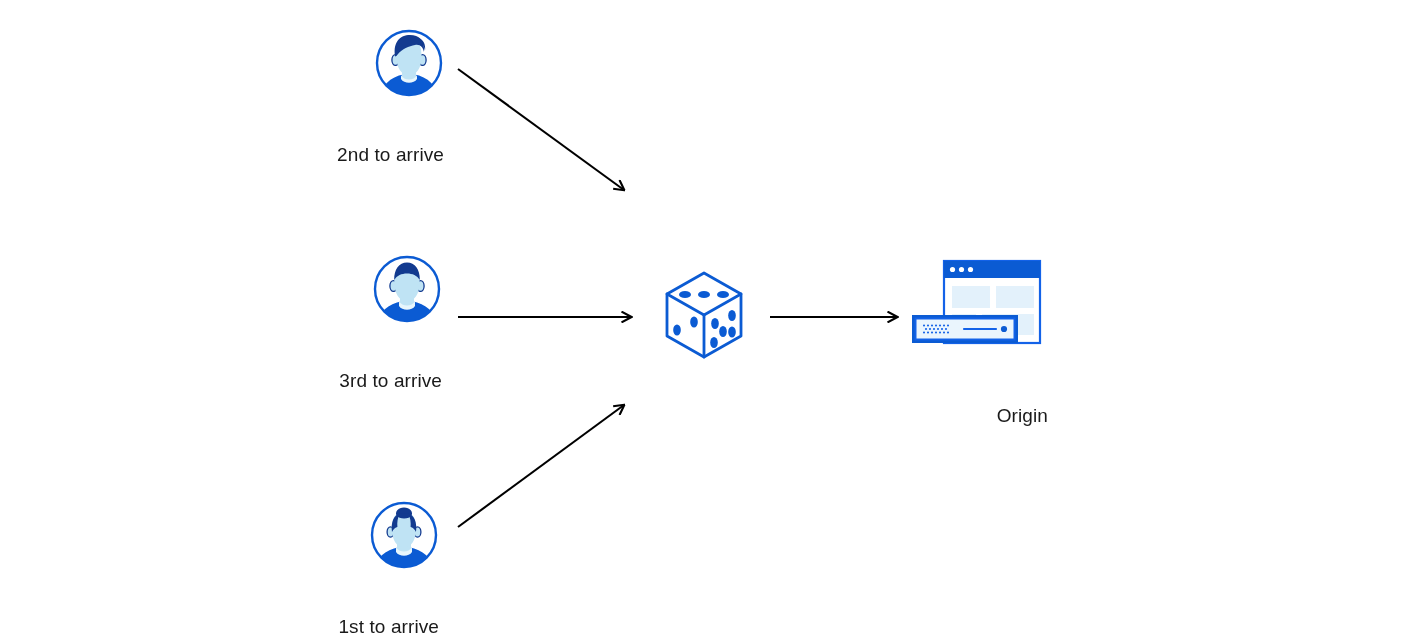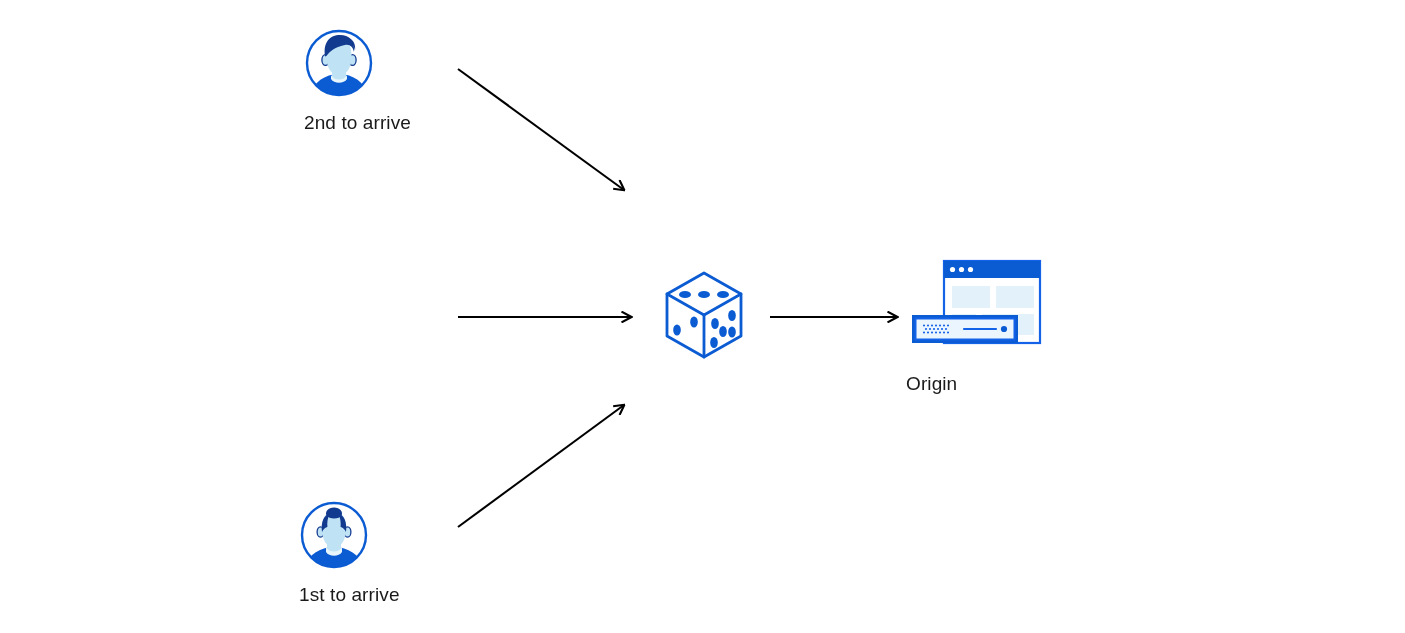--- a/index.html
+++ b/index.html
@@ -15,21 +15,22 @@
     position: relative;
     width: 1405px;
     height: 633px;
     background: #ffffff;
     overflow: hidden;
   }
   .node {
     position: absolute;
     display: flex;
     flex-direction: column;
-    align-items: flex-start;
+    align-items: flex-end;
+    gap: 32px;
   }
   .icon-wrap {
     display: block;
     line-height: 0;
   }
   .node-label {
     margin-top: 14px;
     font-size: 19px;
     color: #1a1a1a;
     font-family: "Liberation Sans", sans-serif;
@@ -95,20 +96,43 @@
           <path d="M 35 11 C 24 11 22 21 22.5 30 C 23 40 27 47 35 47 C 43 47 47 40 47.5 30 C 48 21 46 11 35 11 Z" fill="#bfe3f4"></path>
 
           <path d="M 21 28 C 19 14 26 7 36 7 C 45 7 51 12 50 24 C 49 19 46 16 41 17 C 35 18 28 21 24 26 C 22.6 27.6 21.6 29.2 21 28 Z" fill="#123a8f"></path>
           <path d="M 44 10 C 49 11 52 16 51 23 C 50.4 18 48 14 44 12 Z" fill="#123a8f"></path>
         </g>
       </svg>
     </span>
     <span class="node-label">2nd to arrive</span>
   </div>
 
+  <div class="node" id="node-client-3rd">
+    <span class="icon-wrap">
+      <svg width="70" height="70" viewBox="0 0 70 70" xmlns="http://www.w3.org/2000/svg">
+        <defs>
+          <clipPath id="clipB">
+              <circle cx="35" cy="35" r="32"></circle>
+            </clipPath>
+        </defs>
+        <circle cx="35" cy="35" r="32" fill="#ffffff" stroke="#0b5bd3" stroke-width="2.4"></circle>
+        <g clip-path="url(#clipB)">
+          <path d="M 35 47 C 18 47 6 58 3 74 L 67 74 C 64 58 52 47 35 47 Z" fill="#0b5bd3"></path>
+          <path d="M 28 38 L 28 50 C 28 54 42 54 42 50 L 42 38 Z" fill="#bfe3f4"></path>
+          <path d="M 27 47 C 30 53 40 53 43 47 L 43 52 C 40 57 30 57 27 52 Z" fill="#e8f6fc"></path>
+          <ellipse cx="21.5" cy="32" rx="3.6" ry="5.4" fill="#bfe3f4" stroke="#123a8f" stroke-width="1.3"></ellipse>
+          <ellipse cx="48.5" cy="32" rx="3.6" ry="5.4" fill="#bfe3f4" stroke="#123a8f" stroke-width="1.3"></ellipse>
+          <path d="M 35 11 C 24 11 22 21 22.5 30 C 23 40 27 47 35 47 C 43 47 47 40 47.5 30 C 48 21 46 11 35 11 Z" fill="#bfe3f4"></path>
+
+          <path d="M 22.2 26 C 22 15 27 8.5 35 8.5 C 43 8.5 48 15 47.8 26 C 45 21.5 40.5 19.5 35 19.5 C 29.5 19.5 25 21.5 22.2 26 Z" fill="#123a8f"></path>
+        </g>
+      </svg>
+    </span>
+    <span class="node-label">3rd to arrive</span>
+  </div>
 
   <div class="node" id="node-client-1st">
     <span class="icon-wrap">
       <svg width="70" height="70" viewBox="0 0 70 70" xmlns="http://www.w3.org/2000/svg">
         <defs>
           <clipPath id="clipC">
               <circle cx="35" cy="35" r="32"></circle>
             </clipPath>
         </defs>
         <circle cx="35" cy="35" r="32" fill="#ffffff" stroke="#0b5bd3" stroke-width="2.4"></circle>

